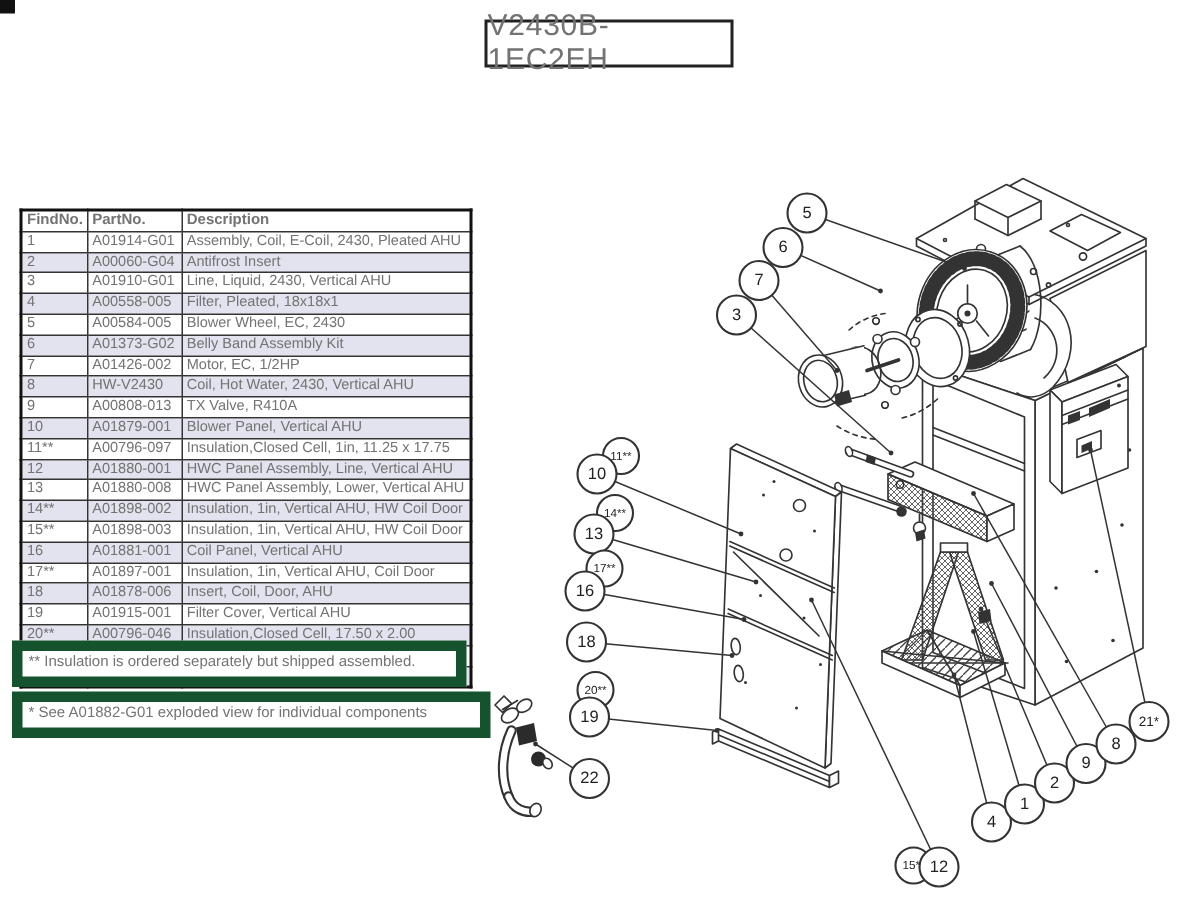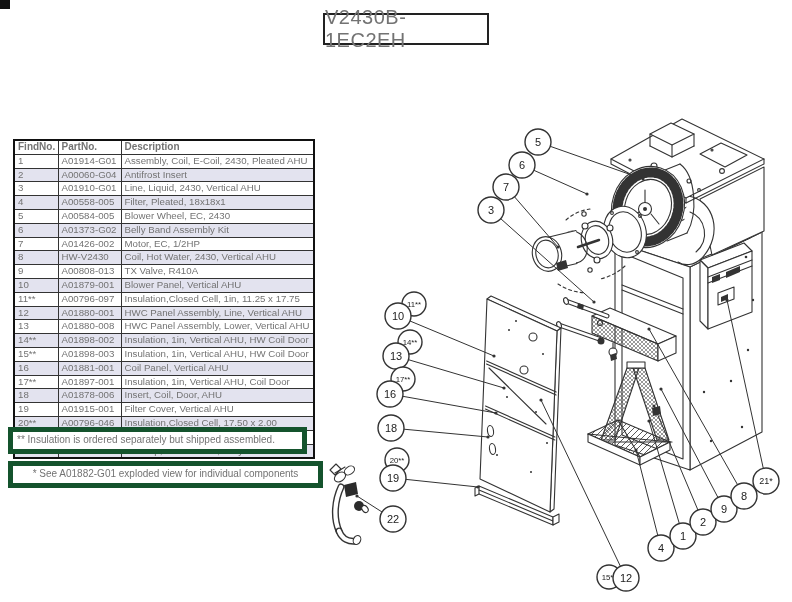--- a/index.html
+++ b/index.html
@@ -11,24 +11,24 @@
              font-size:20px;letter-spacing:.5px;background:#fff;}
   table.parts{position:absolute;left:13px;top:115px;border-collapse:collapse;
               table-layout:fixed;width:300px;background:#fff;
               border:2px solid #111;font-size:9.7px;margin-top:24px;}
   table.parts th,table.parts td{border:1px solid #333;height:12.8px;line-height:12.8px;
               padding:0 2px 0 3px;text-align:left;white-space:nowrap;overflow:hidden;
               font-weight:normal;}
   table.parts th{font-weight:bold;font-size:10px;}
   table.parts col.c1{width:44px;} table.parts col.c2{width:63px;} table.parts col.c3{width:193px;}
   table.parts tr.alt td{background:#e3e3ef;}
-  .note-box{position:absolute;border:5px solid #14532d;background:#fff;font-size:10px;
+  .note-box{position:absolute;border:7px solid #14532d;background:#fff;font-size:10px;
             line-height:12.5px;padding:2px 4px;}
   #note1{left:8px;top:427px;width:281px;}
-  #note2{left:8px;top:461px;width:297px;text-align:center;}
+  #note2{left:8px;top:461px;width:297px;}
   svg.diagram{position:absolute;left:0;top:0;}
   svg.diagram .ln{stroke:#333;fill:none;stroke-width:1.1;stroke-linejoin:round;stroke-linecap:round;}
 </style>
 </head>
 <body>
 
 <div class="page">
 
   <div class="corner-mark"></div>
 

